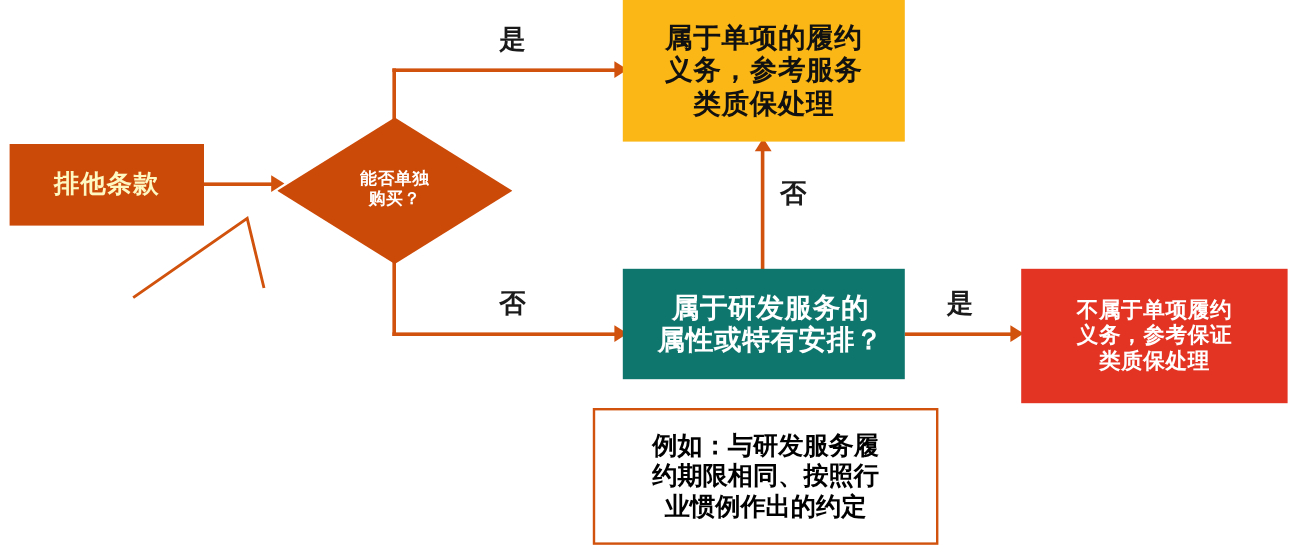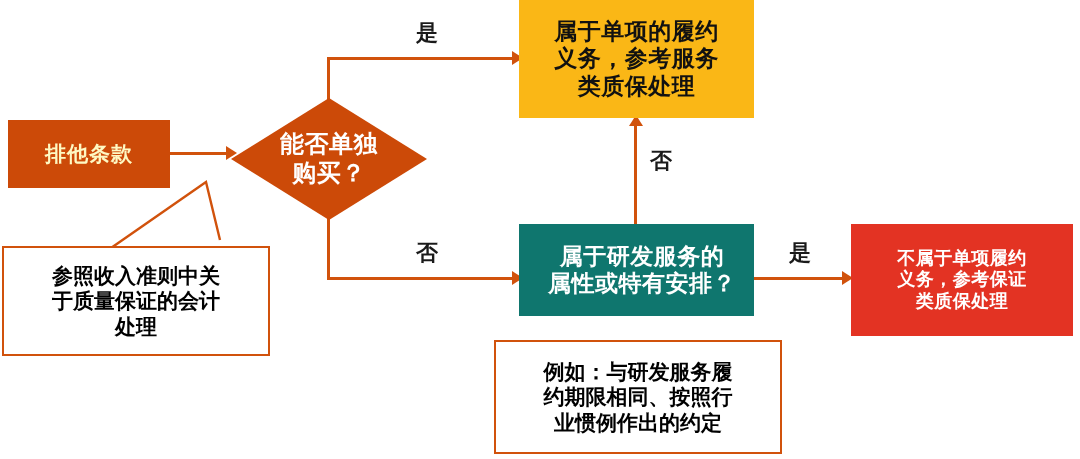--- a/index.html
+++ b/index.html
@@ -73,25 +73,26 @@
     clip-path: polygon(50% 0%, 100% 50%, 50% 100%, 0% 50%);
   }
   #node-decision-label {
     position: absolute;
     inset: 0;
     display: flex;
     align-items: center;
     justify-content: center;
     text-align: center;
     color: #ffffff;
-    font-size: 24px;
+    font-size: 14px;
     font-weight: bold;
     line-height: 1.2;
     white-space: pre-line;
     letter-spacing: 0.5px;
+    font-family: Liberation Serif, serif;
   }
 
   
   .callout {
     position: absolute;
     box-sizing: border-box;
     background: #ffffff;
     border: 2px solid #D1520C;
     color: #000000;
     font-weight: bold;
@@ -197,21 +198,18 @@
 义务，参考服务
 类质保处理</div>
 
   <div class="node" id="node-rd-attr">属于研发服务的
 属性或特有安排？</div>
 
   <div class="node" id="node-not-single-po">不属于单项履约
 义务，参考保证
 类质保处理</div>
 
-  <div class="callout" id="callout-warranty">参照收入准则中关
-于质量保证的会计
-处理</div>
 
   <div class="callout" id="callout-example">例如：与研发服务履
 约期限相同、按照行
 业惯例作出的约定</div>
 
 </div>
 
 </body></html>

